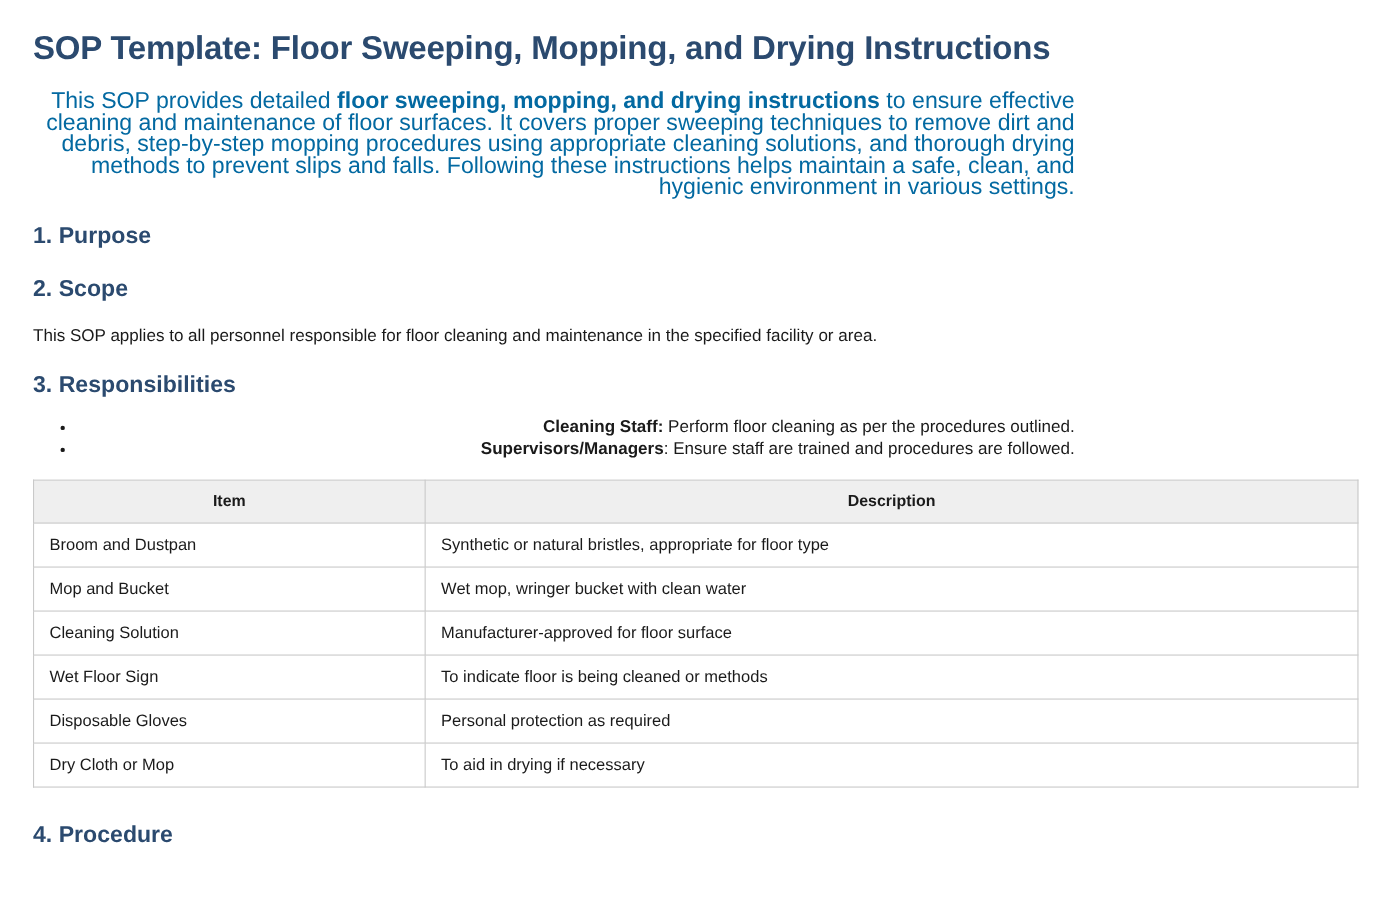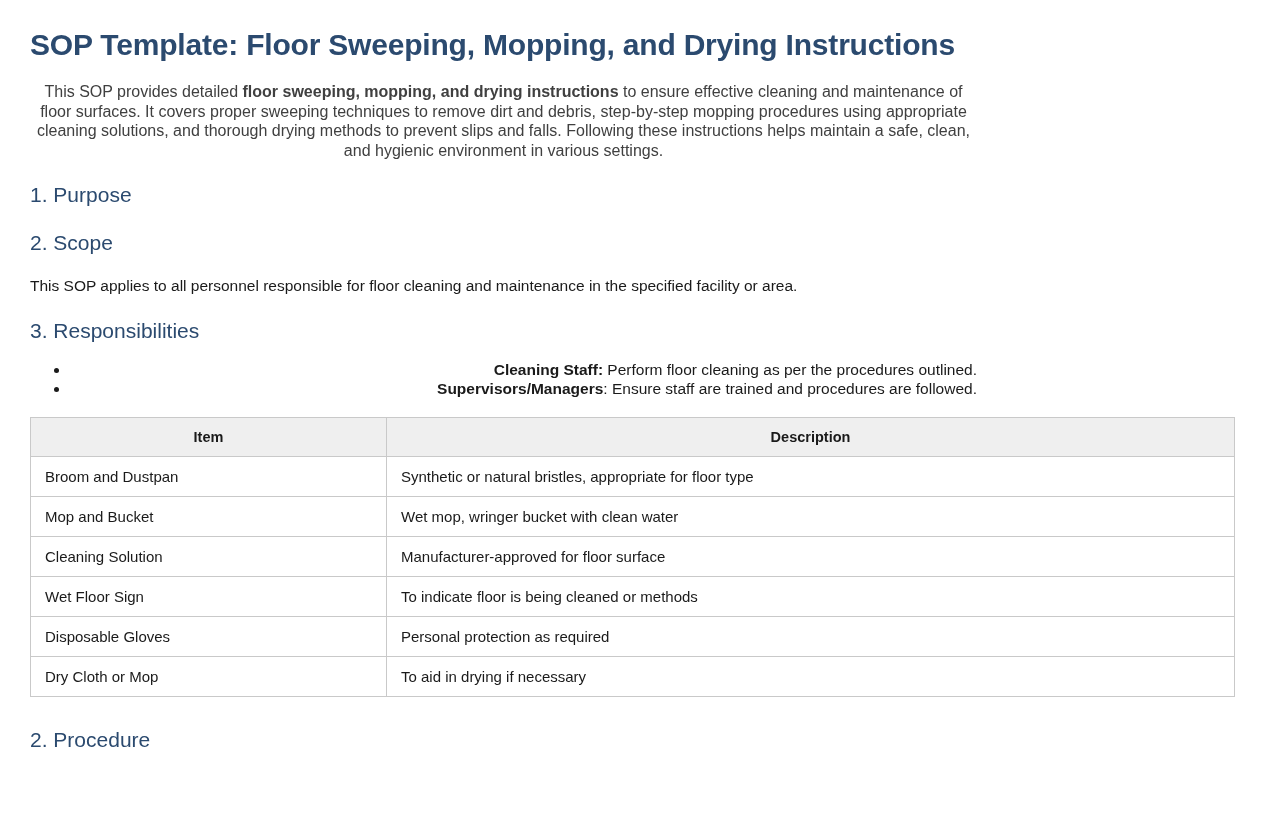--- a/index.html
+++ b/index.html
@@ -23,31 +23,31 @@
   }
   h1.doc-title {
     font-size: 30px;
     line-height: 38px;
     font-weight: bold;
     color: #2b4a6f;
     margin: 0 0 18px 0;
     letter-spacing: -0.2px;
   }
   p.intro {
-    font-size: 16px;
+    font-size: 21px;
     line-height: 19.5px;
     margin: 0 0 14px 0;
-    color: #404040;
+    color: #0369a1;
     max-width: 1205px;
-    text-align: center;
+    text-align: right;
   }
   h2.section-title {
     font-size: 21px;
     line-height: 26px;
-    font-weight: normal;
+    font-weight: bold;
     color: #2b4a6f;
     margin: 22px 0 0 0;
   }
   p.body-text {
     font-size: 15.5px;
     line-height: 19.5px;
     margin: 20px 0 0 0;
     color: #1a1a1a;
   }
   ul.resp-list {
@@ -149,15 +149,15 @@
         <td>Disposable Gloves</td>
         <td>Personal protection as required</td>
       </tr>
       <tr>
         <td>Dry Cloth or Mop</td>
         <td>To aid in drying if necessary</td>
       </tr>
     </tbody>
   </table>
 
-  <h2 class="section-title last">2. Procedure</h2>
+  <h2 class="section-title last">4. Procedure</h2>
 
 </div>
 
 </body></html>

